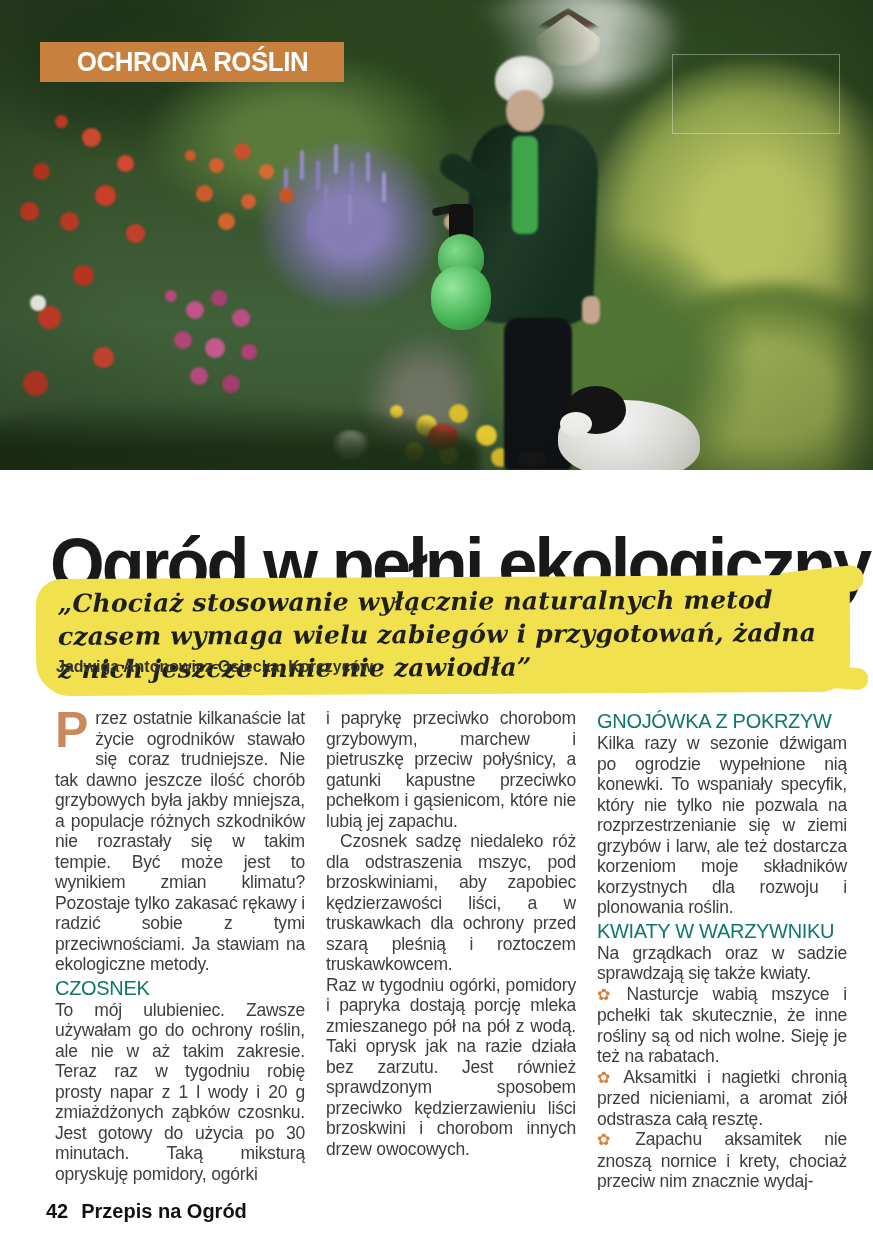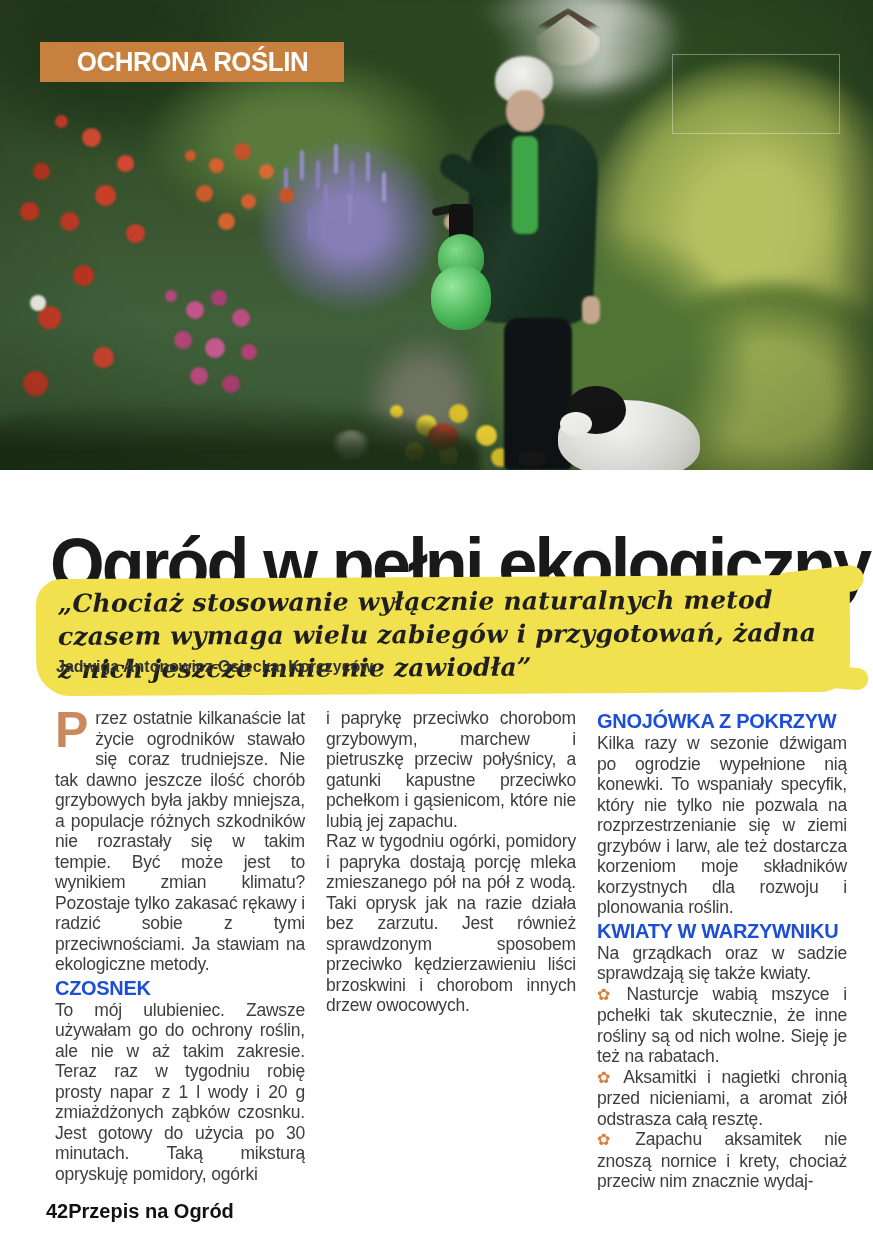--- a/index.html
+++ b/index.html
@@ -78,27 +78,27 @@
   .quote-band::before{content:"";position:absolute;right:-18px;bottom:4px;width:70px;height:22px;background:#f1e14e;border-radius:11px;transform:rotate(5deg);}
   .quote-text{position:relative;z-index:1;font-family:"DejaVu Serif",serif;font-style:italic;font-weight:bold;
     font-size:25px;line-height:33px;color:#1f1f1f;letter-spacing:.2px;}
   .byline{position:absolute;left:56px;top:658px;font-size:16px;font-weight:bold;color:#333333;}
   
   .columns{position:absolute;left:55px;top:708px;width:792px;height:482px;overflow:hidden;}
   .col{position:absolute;top:0;width:250px;height:482px;overflow:hidden;}
   .col1{left:0;}.col2{left:271px;}.col3{left:542px;}
   .col p{margin:0;font-size:17.5px;line-height:20.5px;text-align:justify;color:#3e3e3e;letter-spacing:-.2px;}
   .col p.indent{text-indent:14px;}
-  .col h3{margin:2px 0 1px 0;font-size:20px;line-height:22px;color:#1d4ed8;font-weight:bold;letter-spacing:-.3px;}
+  .col h3{margin:2px 0 1px 0;font-size:20px;line-height:22px;color:#0f766e;font-weight:normal;letter-spacing:-.3px;}
   .dropcap{float:left;font-size:50px;line-height:40px;color:#c9895c;font-weight:bold;margin:2px 7px 0 0;}
   .bullet{margin-top:1px;}
   .flower{color:#d6823e;font-size:16px;margin-right:7px;}
   
   .footer{position:absolute;left:46px;top:1200px;font-size:20px;font-weight:bold;color:#111111;}
-  .footer .pg{}
+  .footer .pg{margin-right:13px;}
 </style>
 </head>
 <body>
 
 <div class="photo">
   <div class="blob sky"></div>
   <div class="blob house-roof"></div>
   <div class="blob house"></div>
   <div class="blob tree-dark-left"></div>
   <div class="blob tree-dark-mid"></div>
@@ -151,20 +151,21 @@
 <div class="byline">Jadwiga Antonowicz-Osiecka, Korczyców</div>
 
 <div class="columns">
   <div class="col col1">
     <p><span class="dropcap">P</span><span>rzez ostatnie kilkanaście lat życie ogrodników stawało się coraz trudniejsze. Nie tak dawno jeszcze ilość chorób grzybowych była jakby mniejsza, a populacje różnych szkodników nie rozrastały się w takim tempie. Być może jest to wynikiem zmian klimatu? Pozostaje tylko zakasać rękawy i radzić sobie z tymi przeciwnościami. Ja stawiam na ekologiczne metody.</span></p>
     <h3>CZOSNEK</h3>
     <p>To mój ulubieniec. Zawsze używałam go do ochrony roślin, ale nie w aż takim zakresie. Teraz raz w tygodniu robię prosty napar z 1 l wody i 20 g zmiażdżonych ząbków czosnku. Jest gotowy do użycia po 30 minutach. Taką miksturą opryskuję pomidory, ogórki</p>
   </div>
   <div class="col col2">
     <p>i paprykę przeciwko chorobom grzybowym, marchew i pietruszkę przeciw połyśnicy, a gatunki kapustne przeciwko pchełkom i gąsienicom, które nie lubią jej zapachu.</p>
+    <p class="indent">Czosnek sadzę niedaleko róż dla odstraszenia mszyc, pod brzoskwiniami, aby zapobiec kędzierzawości liści, a w truskawkach dla ochrony przed szarą pleśnią i roztoczem truskawkowcem.</p>
     <p>Raz w tygodniu ogórki, pomidory i papryka dostają porcję mleka zmieszanego pół na pół z wodą. Taki oprysk jak na razie działa bez zarzutu. Jest również sprawdzonym sposobem przeciwko kędzierzawieniu liści brzoskwini i chorobom innych drzew owocowych.</p>
   </div>
   <div class="col col3">
     <h3>GNOJÓWKA Z POKRZYW</h3>
     <p>Kilka razy w sezonie dźwigam po ogrodzie wypełnione nią konewki. To wspaniały specyfik, który nie tylko nie pozwala na rozprzestrzenianie się w ziemi grzybów i larw, ale też dostarcza korzeniom moje składników korzystnych dla rozwoju i plonowania roślin.</p>
     <h3>KWIATY W WARZYWNIKU</h3>
     <p>Na grządkach oraz w sadzie sprawdzają się także kwiaty.</p>
     <p class="bullet"><span class="flower">✿</span><span>Nasturcje wabią mszyce i pchełki tak skutecznie, że inne rośliny są od nich wolne. Sieję je też na rabatach.</span></p>
     <p class="bullet"><span class="flower">✿</span><span>Aksamitki i nagietki chronią przed nicieniami, a aromat ziół odstrasza całą resztę.</span></p>
     <p class="bullet"><span class="flower">✿</span><span>Zapachu aksamitek nie znoszą nornice i krety, chociaż przeciw nim znacznie wydaj-</span></p>

